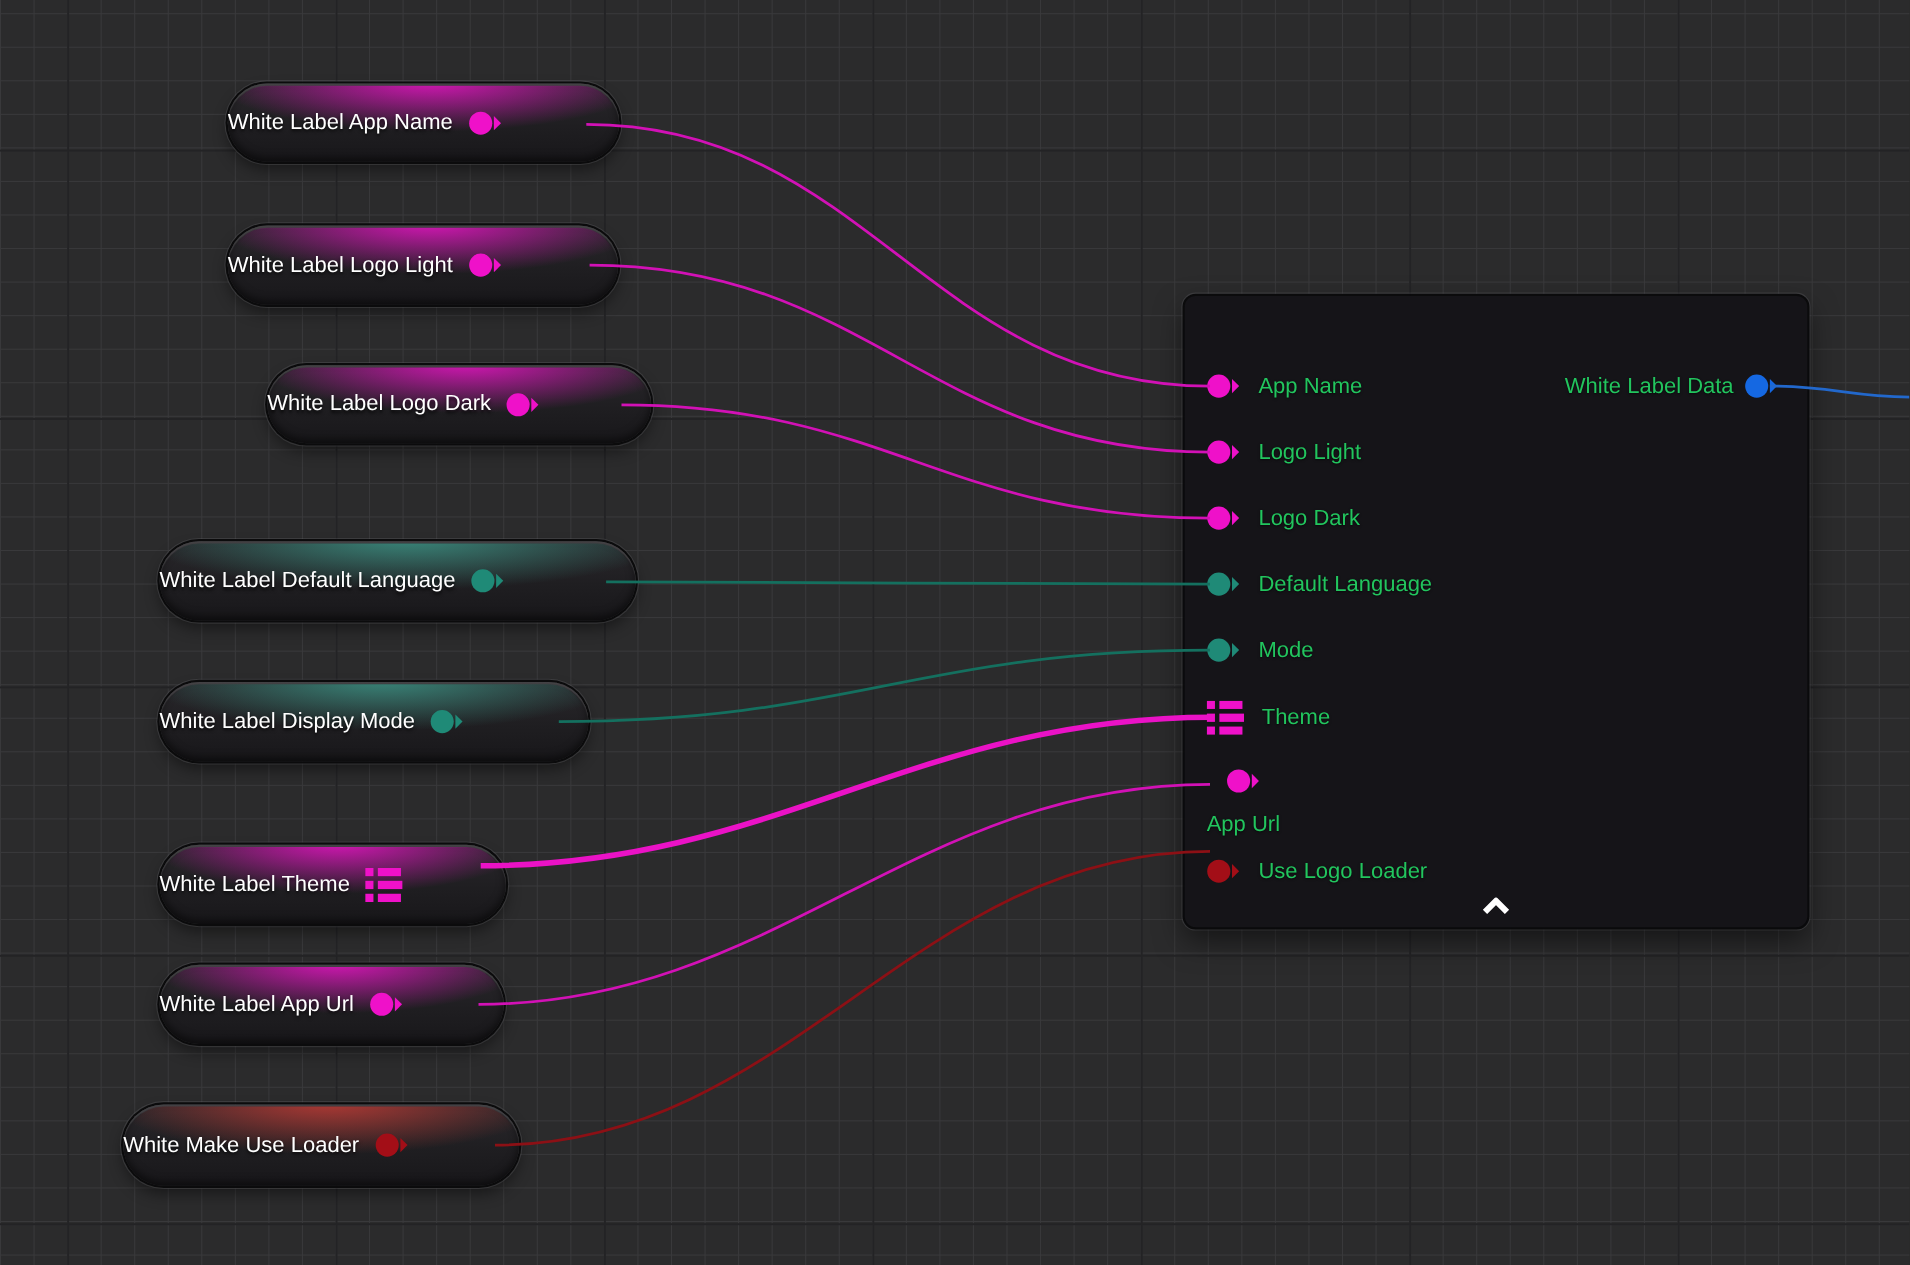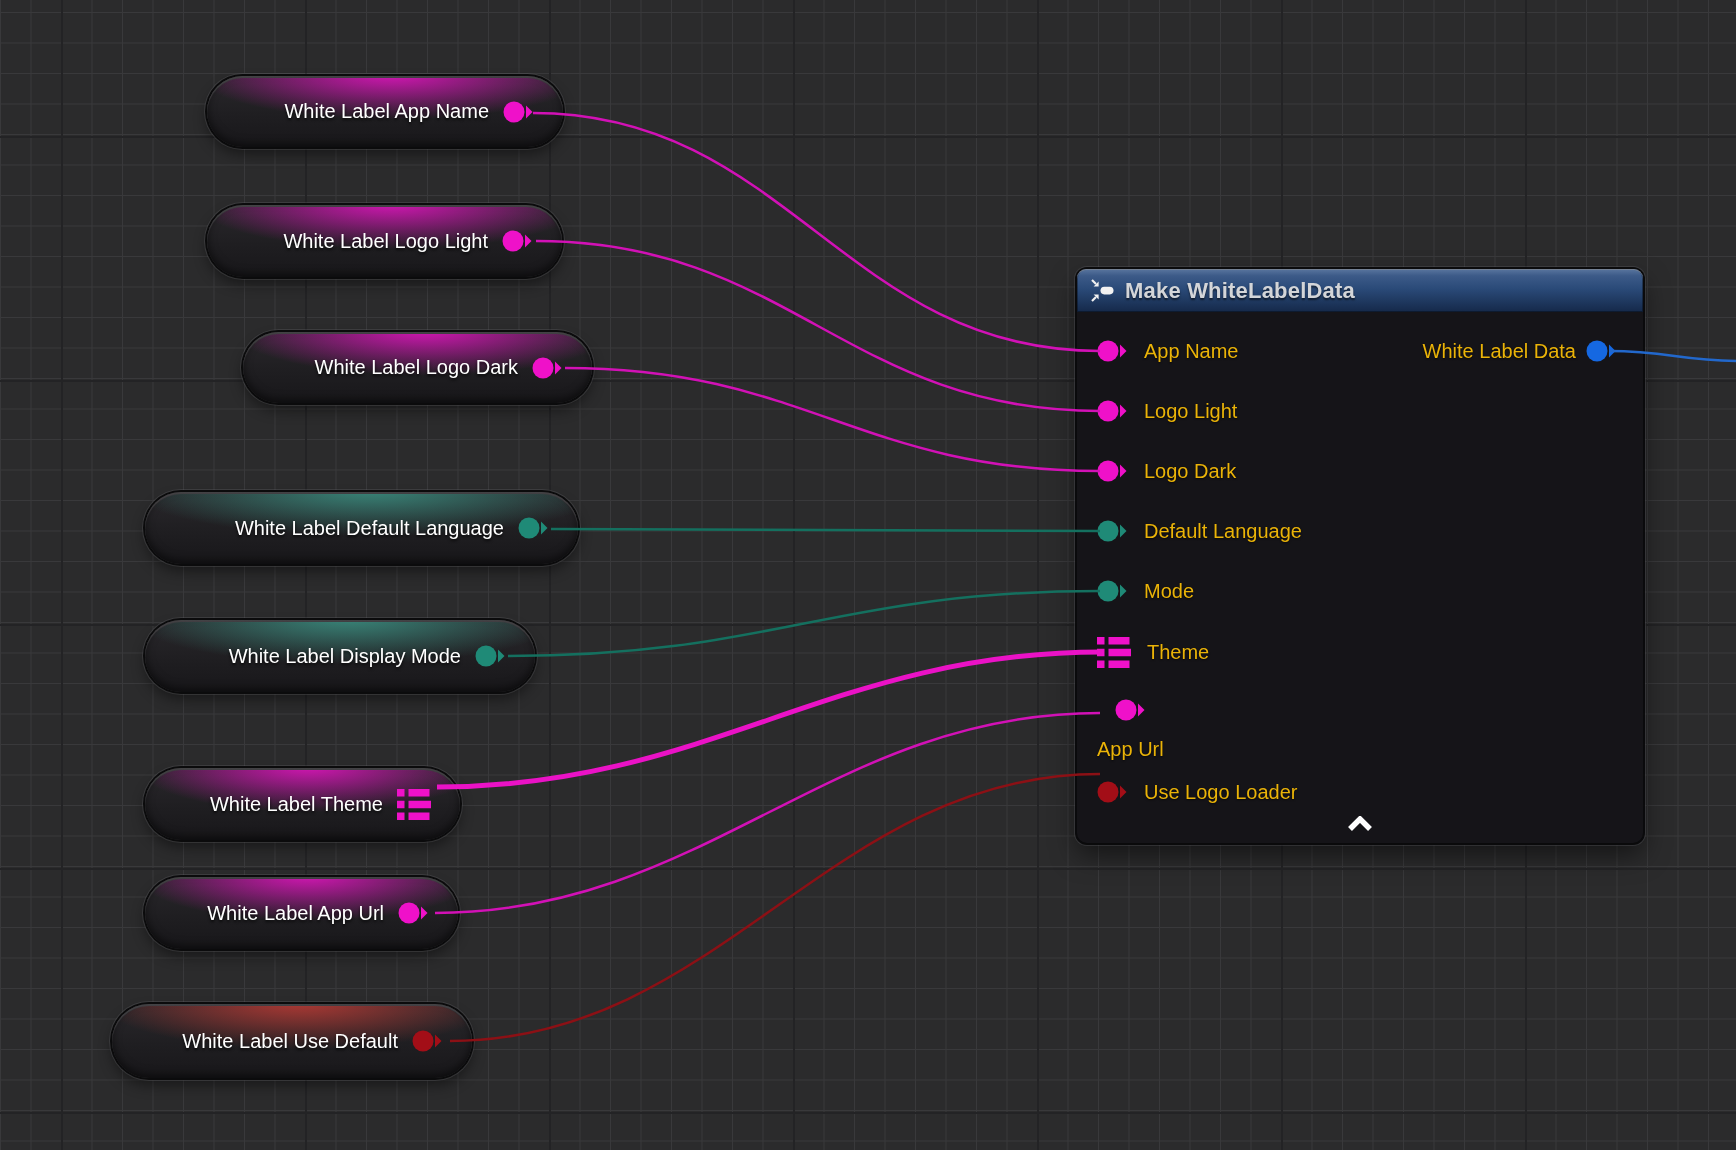--- a/index.html
+++ b/index.html
@@ -16,21 +16,21 @@
     background-position:61px 136px,61px 136px,0 12px,0 12px;
   }
   
   .pill{
     position:absolute;border-radius:40px;
     background:linear-gradient(180deg,#2a282c 0%, #1f1e21 55%, #18171a 100%);
     box-shadow:0 0 0 2px #0b0b0c, 0 0 0 3px rgba(110,110,116,.28),
                0 7px 14px rgba(0,0,0,.45),
                inset 0 2px 1px rgba(255,255,255,.14),
                inset 0 -3px 8px rgba(0,0,0,.55);
-    display:flex;align-items:center;justify-content:flex-end;
+    display:flex;align-items:center;
     gap:14px;padding-right:29px;box-sizing:border-box;
   }
   .pill::before{
     content:"";position:absolute;inset:2px;border-radius:inherit;pointer-events:none;
     background:radial-gradient(ellipse 82% 100% at 52% -6%,
       rgba(var(--glow),.92) 0%, rgba(var(--glow),.35) 42%, rgba(var(--glow),0) 68%);
   }
   .pill-label{
     position:relative;z-index:1;font-size:20px;color:#ffffff;white-space:nowrap;
     text-shadow:0 2px 3px rgba(0,0,0,.75);
@@ -49,21 +49,21 @@
     box-shadow:inset 0 1px 0 rgba(255,255,255,.3), inset 0 0 0 1px rgba(0,0,0,.35);
   }
   .node-title{
     font-size:22px;font-weight:700;color:#d3d5d8;letter-spacing:.2px;
     text-shadow:0 2px 2px rgba(0,0,0,.55);white-space:nowrap;
   }
   .node-row{
     position:absolute;left:0;height:30px;display:flex;align-items:center;
     gap:16px;padding-left:20px;
   }
-  .row-label{font-size:20px;color:#eab308;white-space:nowrap;
+  .row-label{font-size:20px;color:#22c55e;white-space:nowrap;
     text-shadow:0 1px 2px rgba(0,0,0,.6);}
   .out-row{
     position:absolute;top:67px;right:26px;height:30px;display:flex;
     align-items:center;gap:10px;
   }
   .collapse-btn{
     position:absolute;left:50%;bottom:8px;transform:translateX(-50%);
     width:40px;height:20px;display:flex;align-items:center;justify-content:center;
     cursor:pointer;background:transparent;border:none;padding:0;
   }
@@ -138,43 +138,31 @@
       <div class="pill" style="left: 145px; top: 877px; width: 313px; height: 72px; --glow: 226,20,192;">
         <span class="pill-label">White Label App Url</span>
         <span class="pin">
           <svg width="31" height="24" viewBox="0 0 31 24">
     <circle cx="11" cy="12" r="10.5" fill="#ef11c9"></circle>
     <path d="M23 5.5 L29.5 12 L23 18.5 Z" fill="#ef11c9"></path>
           </svg>
         </span>
       </div>
       <div class="pill" style="left: 112px; top: 1004px; width: 360px; height: 74px; --glow: 186,58,52;">
-        <span class="pill-label">White Label Use Default</span>
+        <span class="pill-label">White Make Use Loader</span>
         <span class="pin">
           <svg width="31" height="24" viewBox="0 0 31 24">
     <circle cx="11" cy="12" r="10.5" fill="#a30e17"></circle>
     <path d="M23 5.5 L29.5 12 L23 18.5 Z" fill="#a30e17"></path>
           </svg>
         </span>
       </div>
     </div>
 
   <div class="make-node" id="make-node" style="left: 1077px; top: 269px; width: 566px; height: 574px;">
-    <div class="node-header">
-      <span class="pin">
-        <svg width="23" height="23" viewBox="0 0 23 23">
-          <path d="M1 1 L5 5" stroke="#f2f2f2" stroke-width="2.2"></path>
-          <polygon points="7.6,7.6 2.6,7.6 7.6,2.6" fill="#f2f2f2"></polygon>
-          <path d="M1 22 L5 18" stroke="#f2f2f2" stroke-width="2.2"></path>
-          <polygon points="7.6,15.4 2.6,15.4 7.6,20.4" fill="#f2f2f2"></polygon>
-          <rect x="9.5" y="7.8" width="13" height="7.6" rx="3.8" fill="#f2f2f2"></rect>
-        </svg>
-      </span>
-      <span class="node-title">Make WhiteLabelData</span>
-    </div>
 
     <div id="input-rows">
         <div class="node-row" style="top: 67px;">
           <span class="pin">
             <svg width="31" height="24" viewBox="0 0 31 24">
     <circle cx="11" cy="12" r="10.5" fill="#ef11c9"></circle>
     <path d="M23 5.5 L29.5 12 L23 18.5 Z" fill="#ef11c9"></path>
             </svg>
           </span>
           <span class="row-label">App Name</span>

